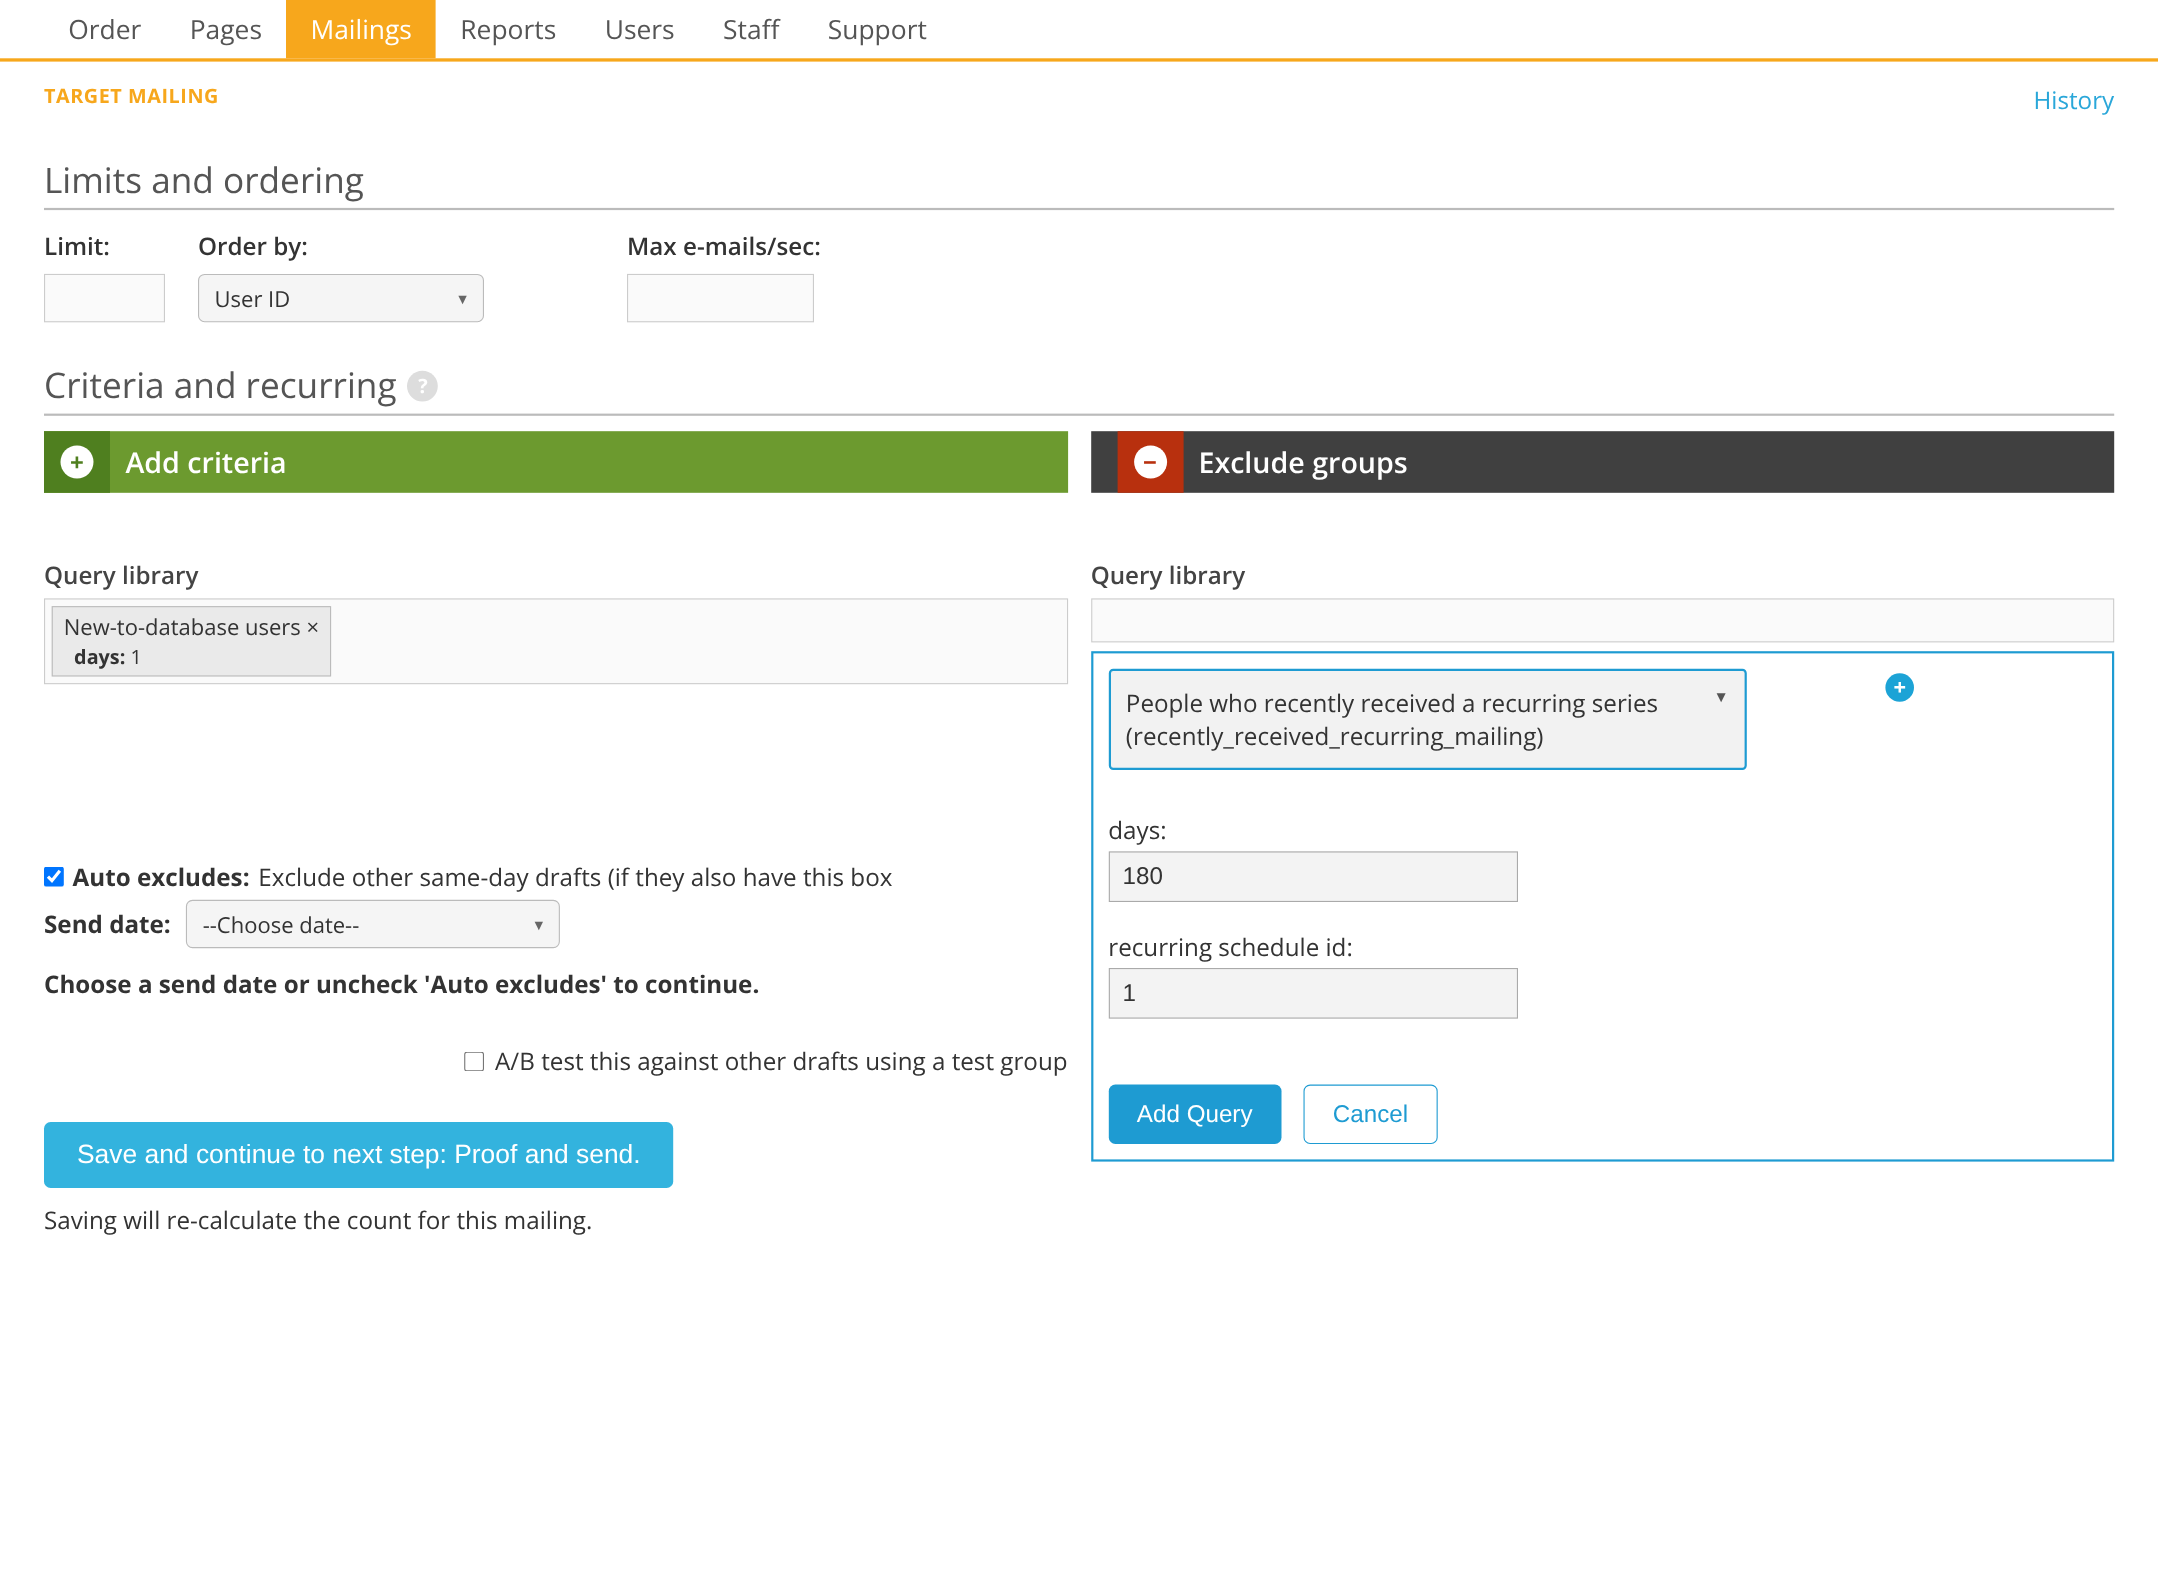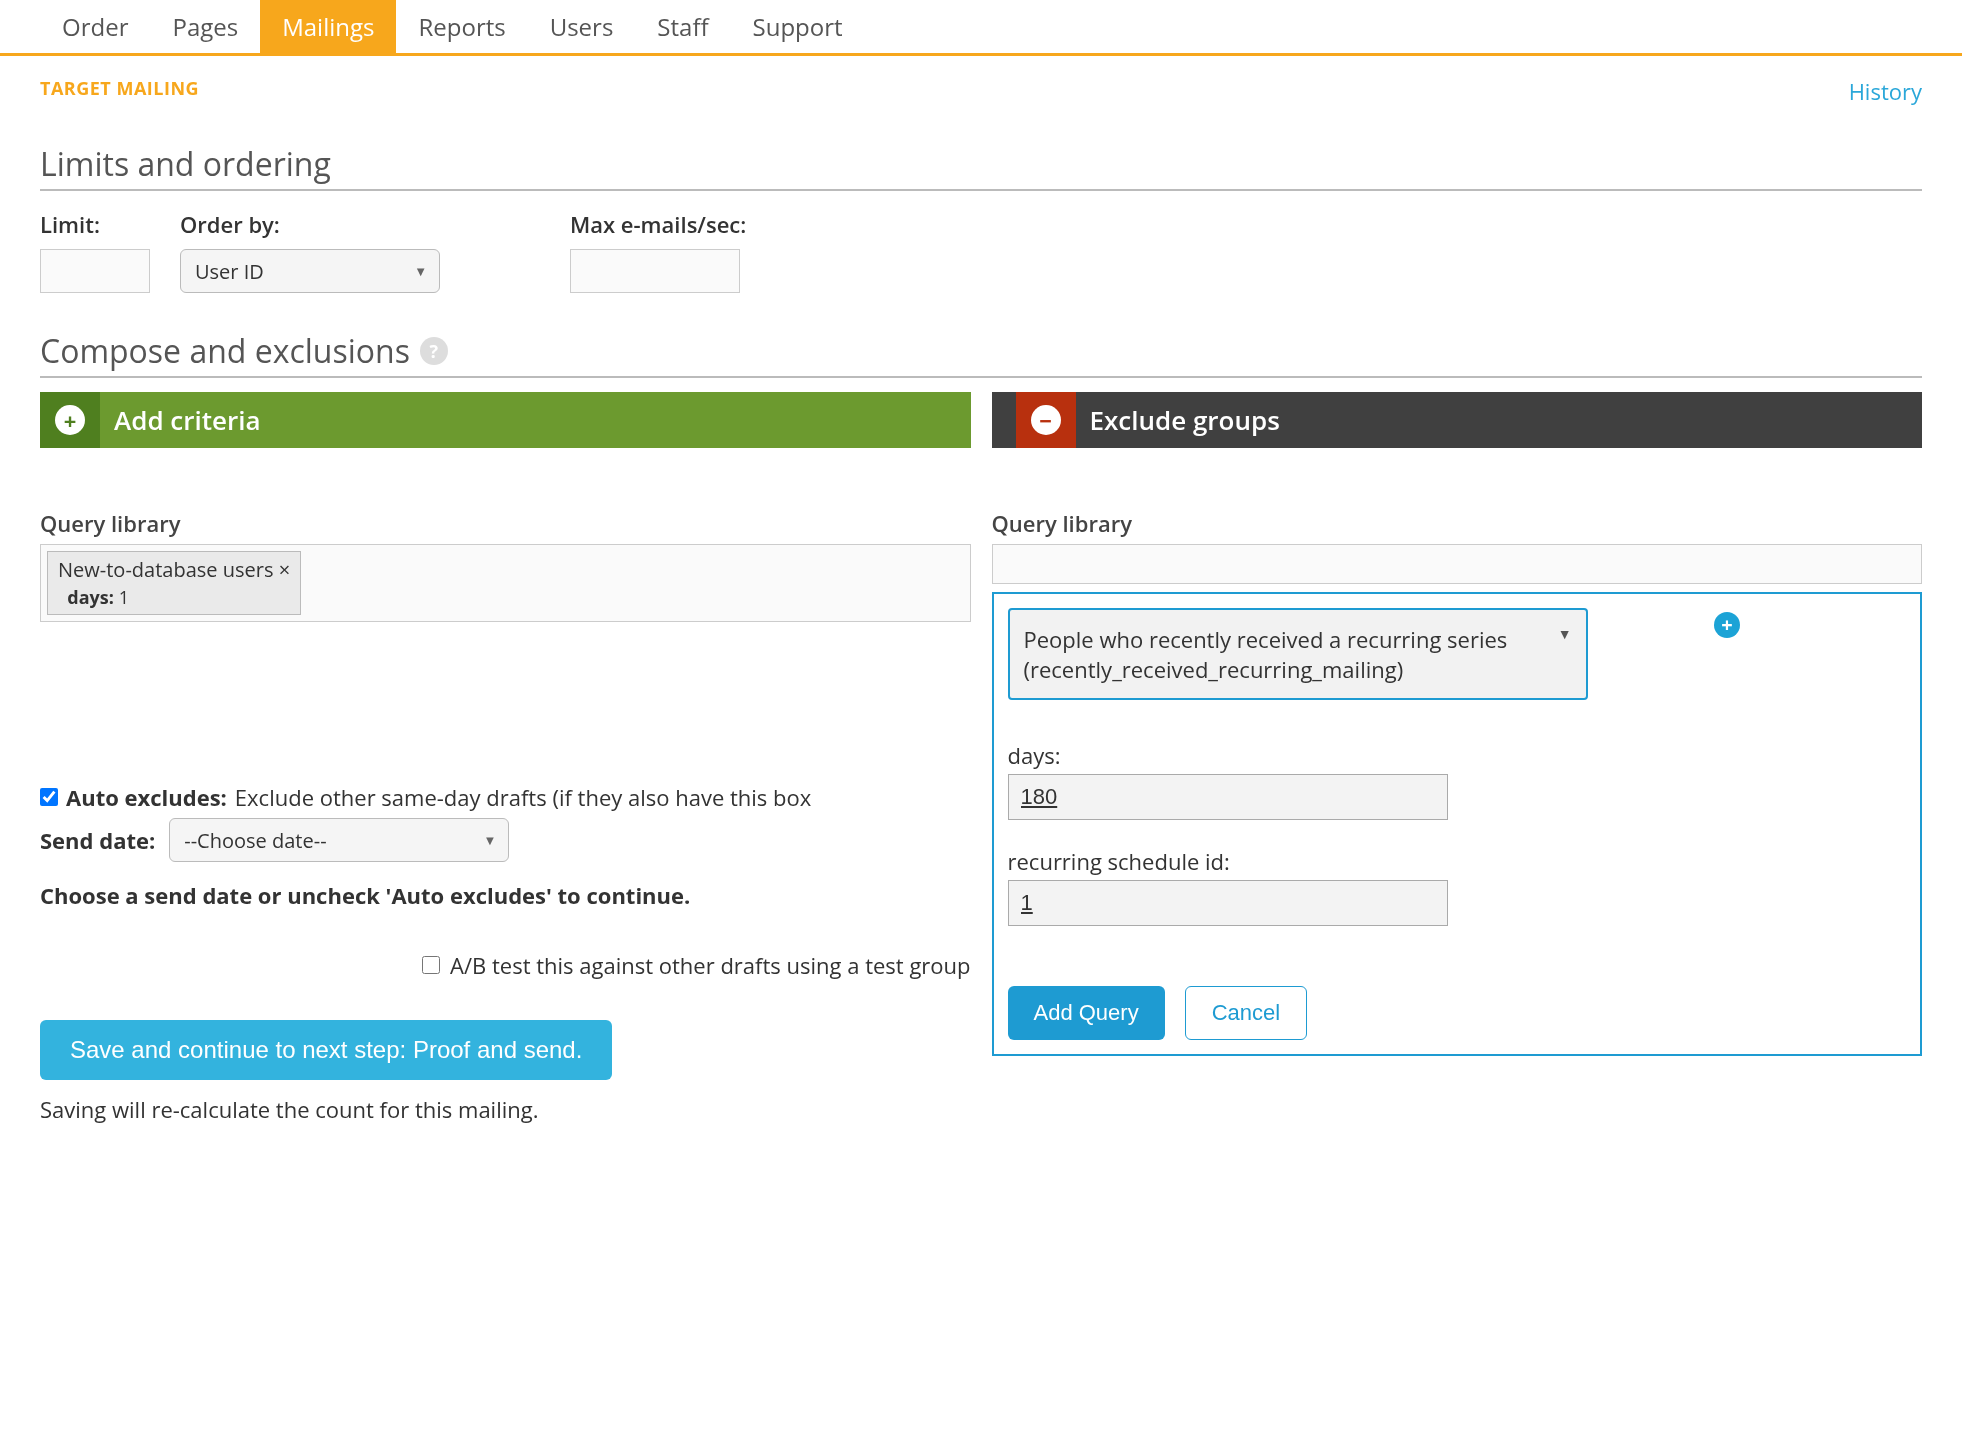--- a/index.html
+++ b/index.html
@@ -246,26 +246,25 @@
     }
     .param-label {
       margin-top: 40px;
       font-size: 22px;
       color: #333;
     }
     .param-input {
       border: 1px solid #aaa;
       background: #f3f3f3;
       height: 46px;
-      width: 440px;
+      width: 372px;
       font-size: 22px;
       padding: 0 12px;
       color: #333;
       margin-top: 4px;
-      text-decoration: underline;
     }
     .btn {
       display: inline-flex;
       align-items: center;
       justify-content: center;
       height: 54px;
       padding: 0 26px;
       border-radius: 6px;
       font-size: 22px;
       cursor: pointer;
@@ -375,21 +374,21 @@
         <span>User ID</span>
       </div>
     </div>
     <div class="field-group" style="margin-left:100px">
       <label>Max e-mails/sec:</label>
       <input class="text-input med" value="" style="">
     </div>
   </div>
 
   <h2 class="section-title criteria-title">
-    <span>Compose and exclusions</span>
+    <span>Criteria and recurring</span>
     <span class="help-icon">?</span>
   </h2>
 
   <div class="two-col">
 
     <div class="col">
       <div class="banner green">
         <div class="icon-box">
           <span class="circle-icon plus"></span>
         </div>

